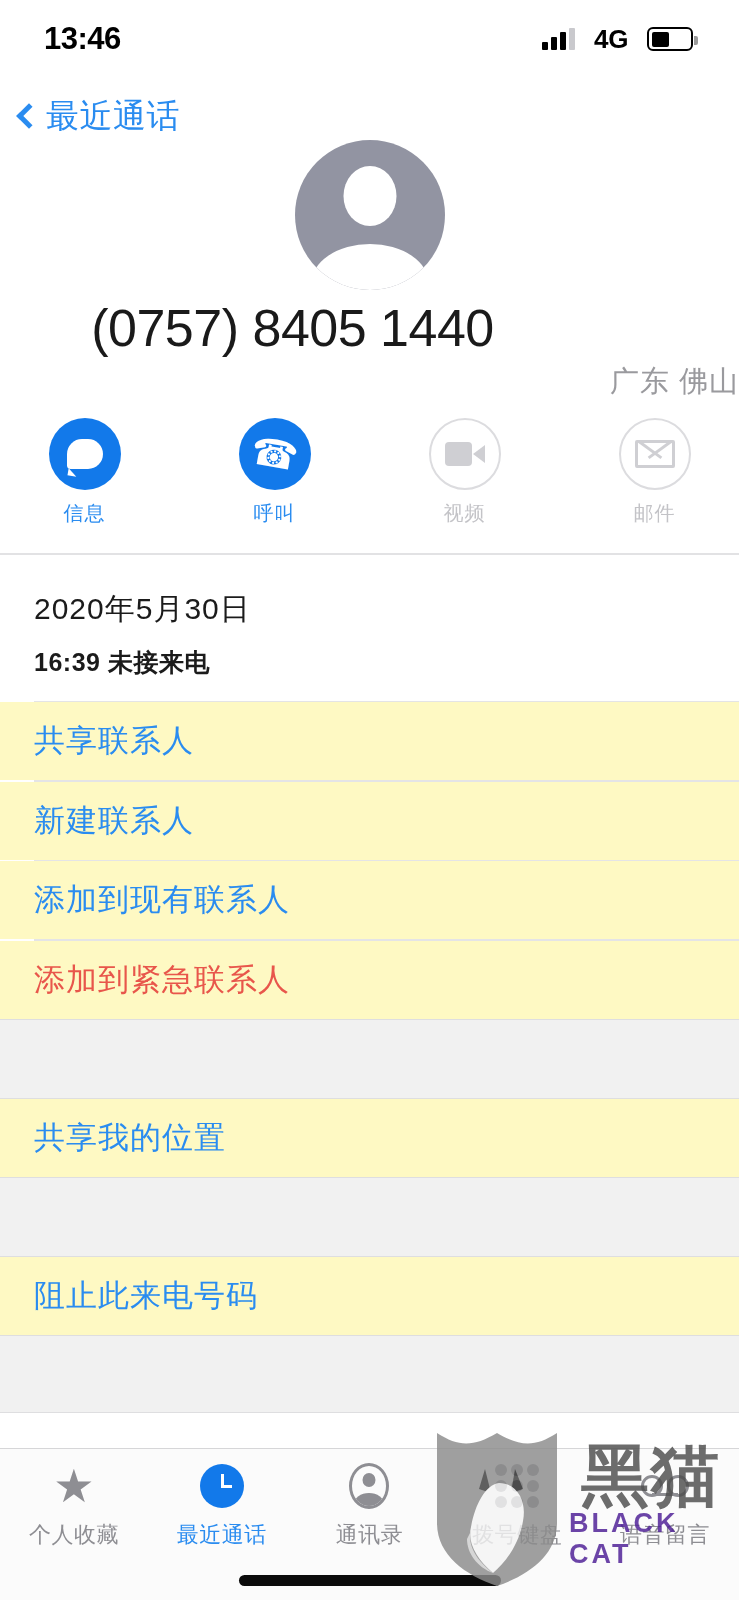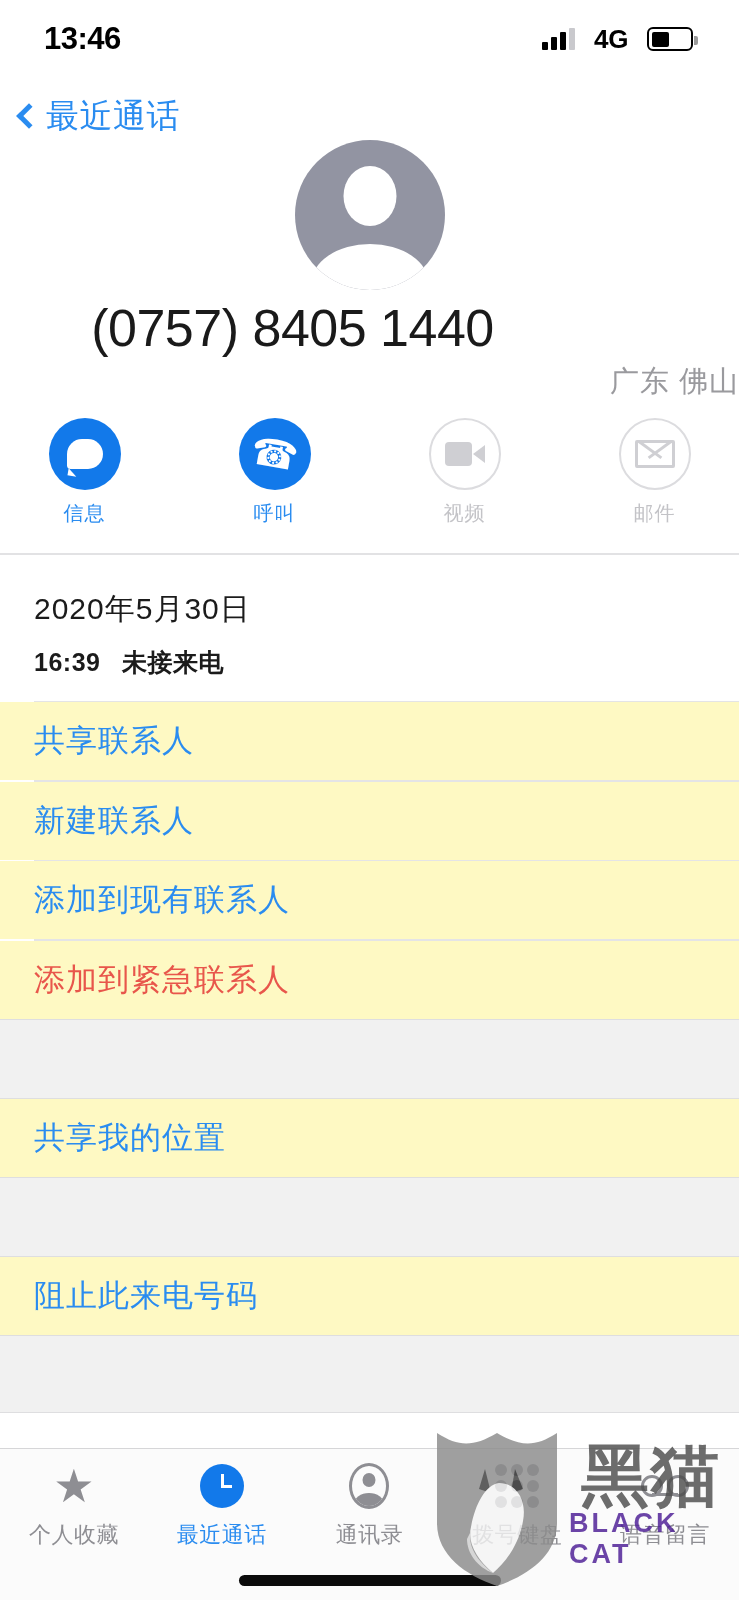--- a/index.html
+++ b/index.html
@@ -249,21 +249,21 @@
     color: #1b1b1b;
     letter-spacing: 1px;
     margin-bottom: 16px;
   }
   .call-meta {
     font-size: 25px;
     color: #1b1b1b;
     font-weight: bold;
     letter-spacing: 0.5px;
   }
-  .call-meta .t { margin-right: 14px; }
+  .call-meta .t { margin-right: 0; }
 
   .row {
     width: 739px;
     height: 78px;
     background: #fef9c3;
     display: flex;
     align-items: center;
     padding-left: 34px;
     cursor: pointer;
   }

